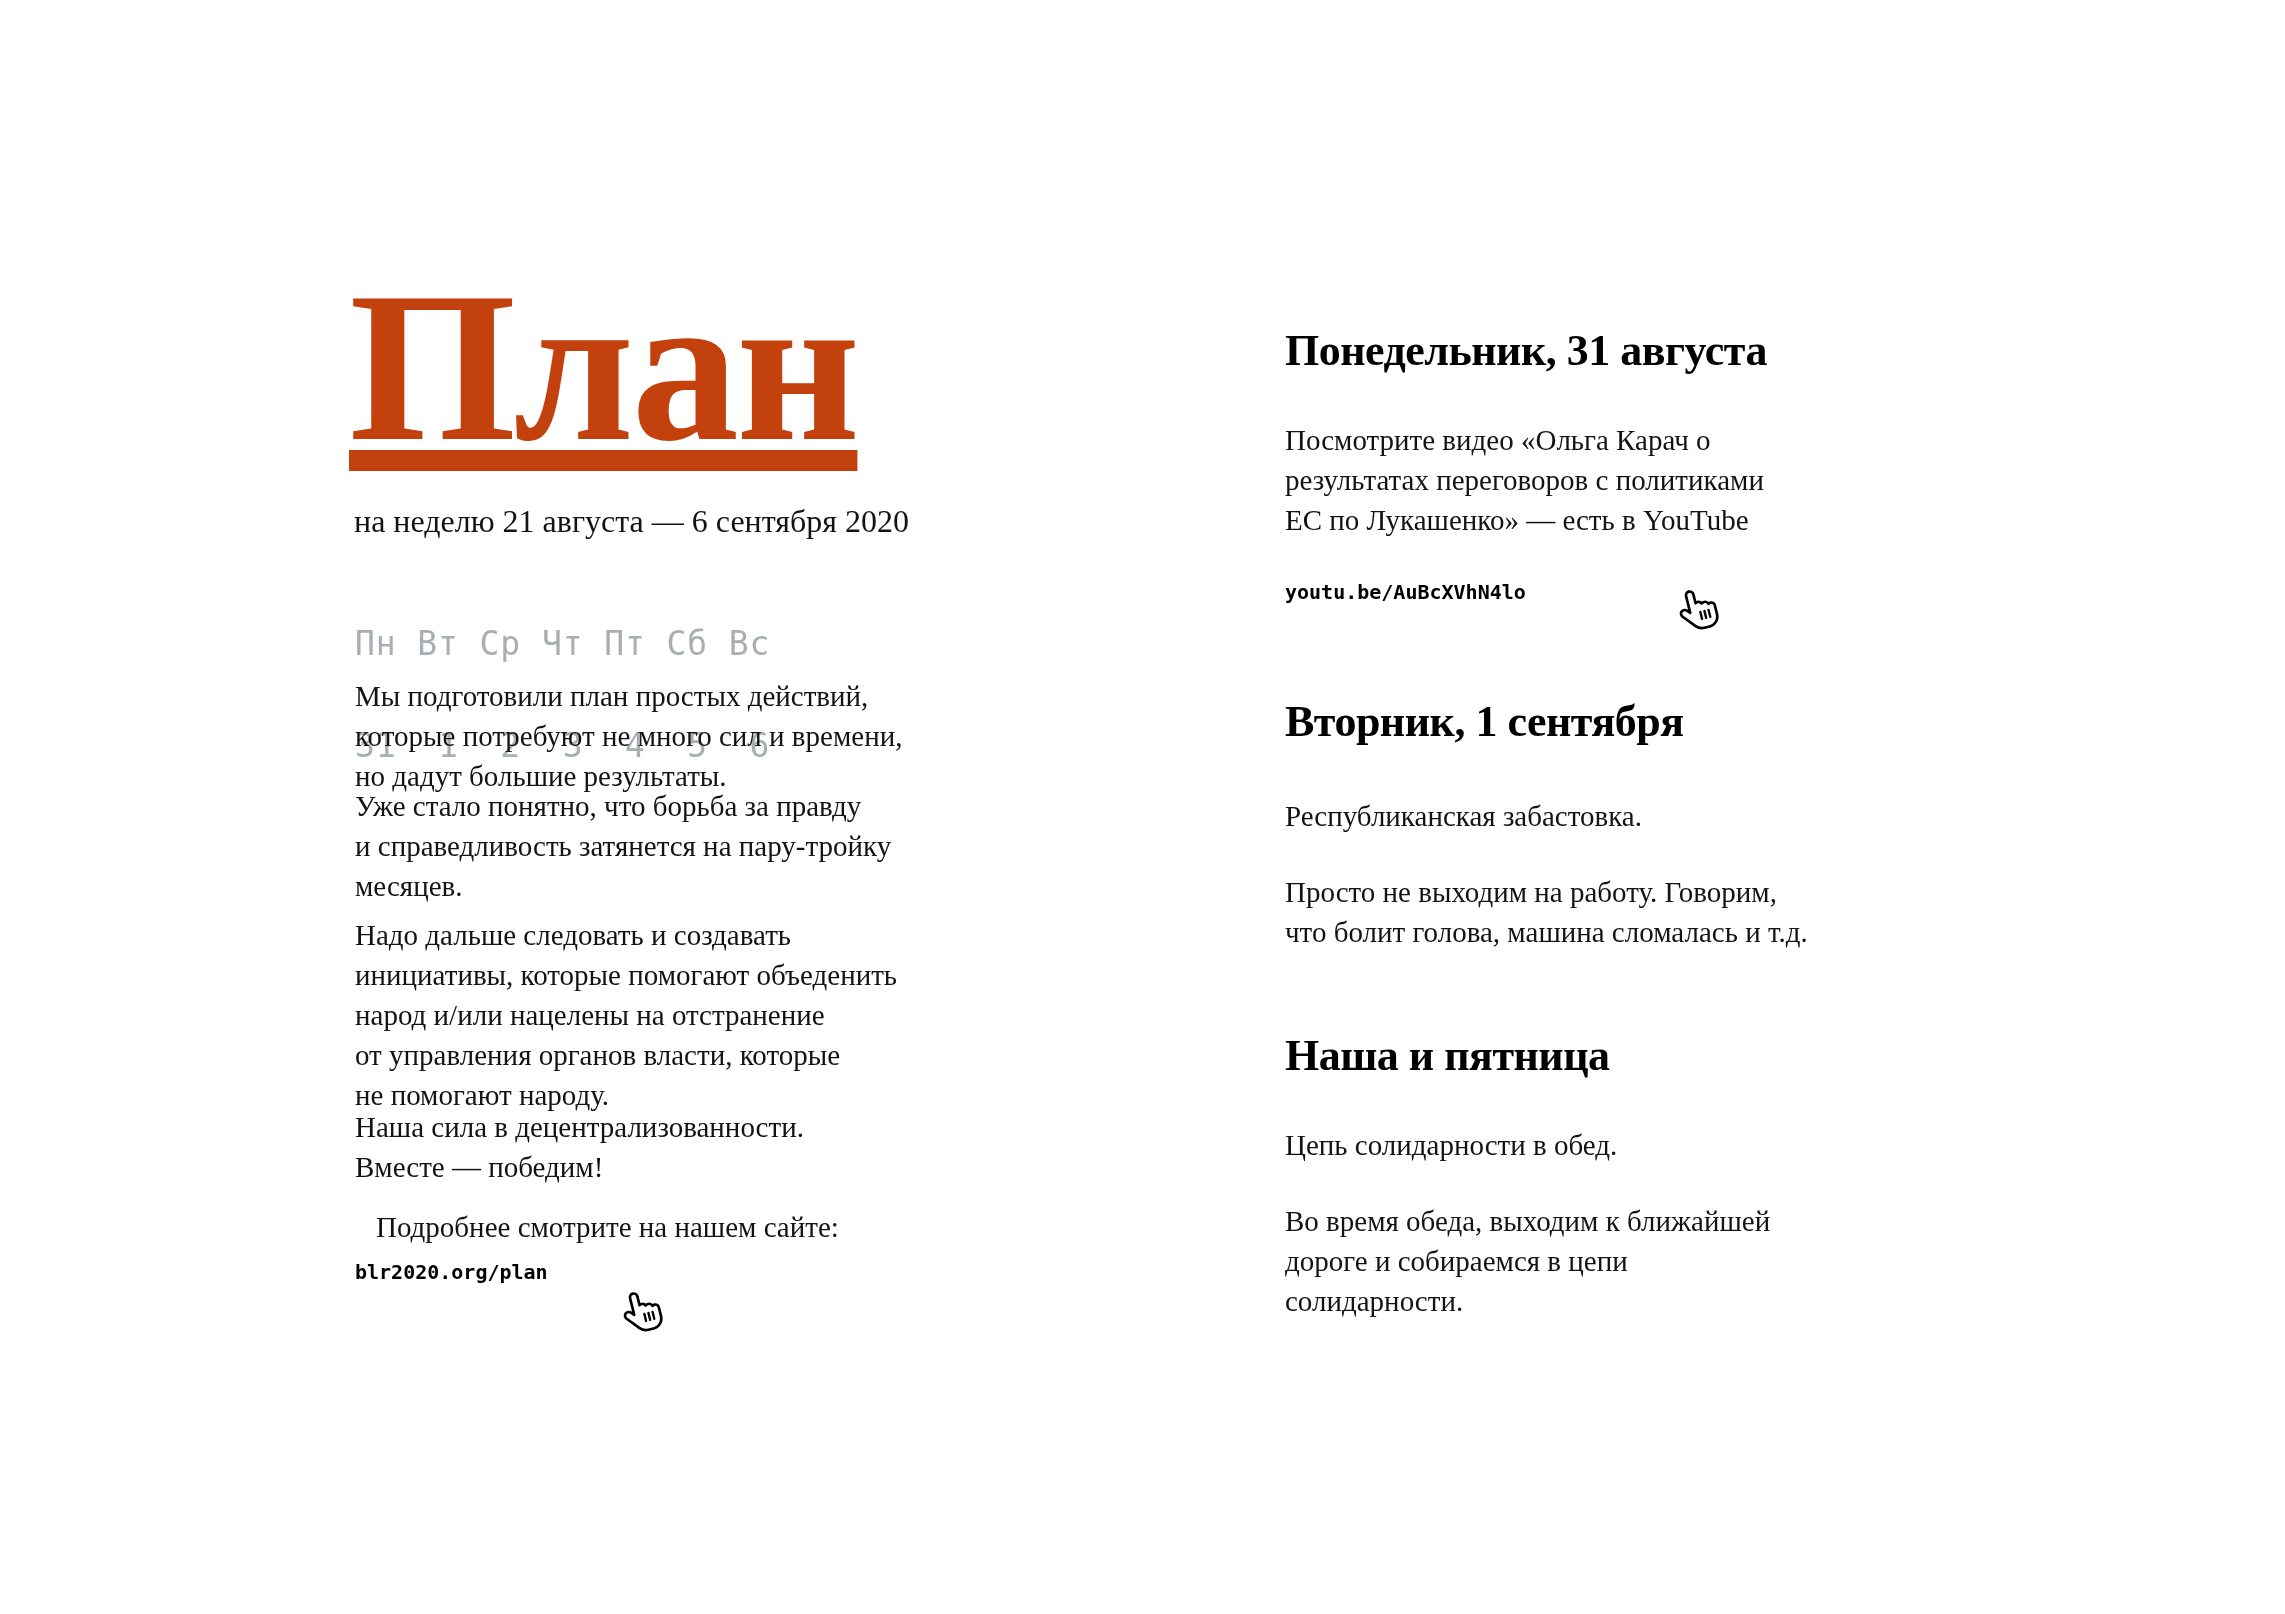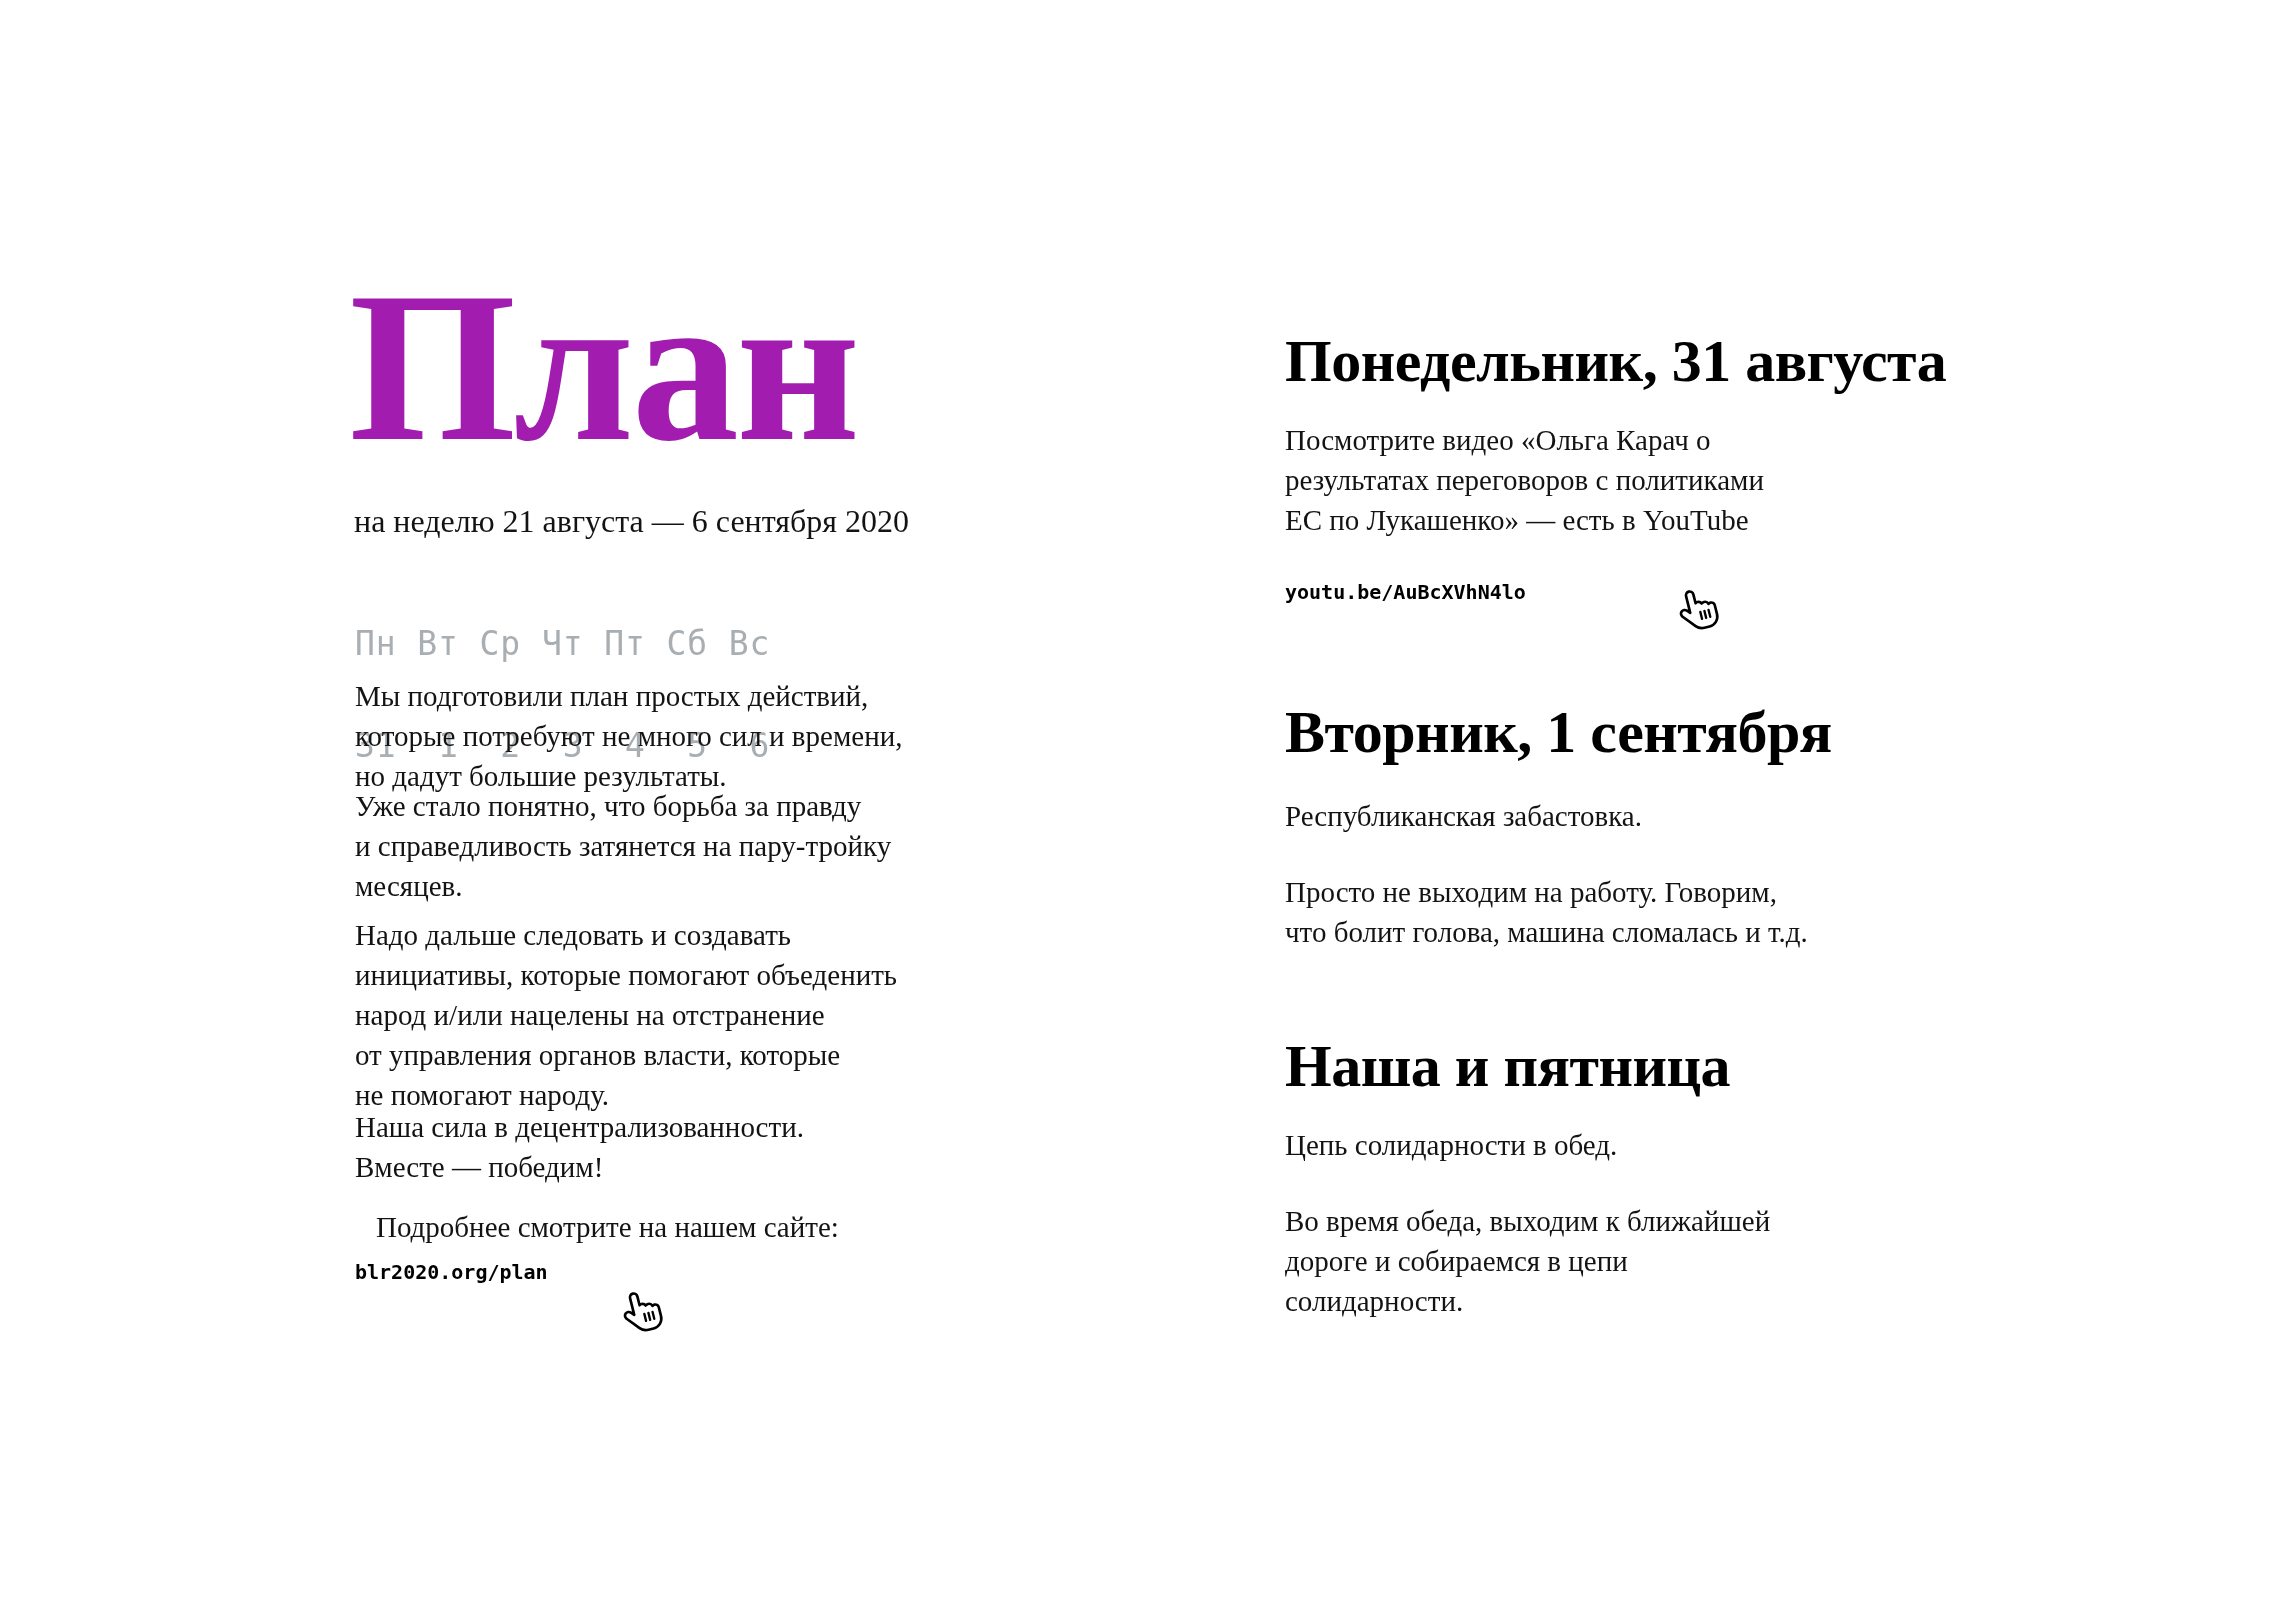--- a/index.html
+++ b/index.html
@@ -16,21 +16,21 @@
     color:var(--text);
     overflow:hidden;
     margin:0 auto;
   }
   .abs{position:absolute;}
   
   .title{
     left:349px;top:259px;
     font-size:215px;line-height:1;
     font-weight:700;letter-spacing:-2.7px;
-    margin:0;color:#a21caf;
+    margin:0;color:#c2410c;text-decoration:underline;
   }
   .subtitle{
     left:354px;top:502px;
     font-size:32px;line-height:1.2;
     white-space:pre;
   }
   .calendar{
     left:355px;top:559px;
     font-family:"DejaVu Sans Mono",monospace;
     font-size:33px;line-height:34px;
@@ -52,21 +52,21 @@
     font-family:"DejaVu Sans Mono",monospace;
     font-weight:700;
     font-size:20px;line-height:1.2;
     color:#000;
     white-space:pre;
   }
   .link-left{left:355px;top:1260px;}
   .link-right{left:1285px;top:580px;}
   
   .h2{
-    font-size:60px;line-height:1.2;
+    font-size:44px;line-height:1.2;
     font-weight:700;letter-spacing:-0.5px;
     margin:0;color:#000;white-space:pre;
   }
   .h2-1{left:1285px;top:325px;}
   .rp1{left:1285px;top:420px;}
   .h2-2{left:1285px;top:696px;}
   .rp2{left:1285px;top:796px;}
   .rp3{left:1285px;top:872px;}
   .h2-3{left:1285px;top:1030px;}
   .rp4{left:1285px;top:1125px;}

